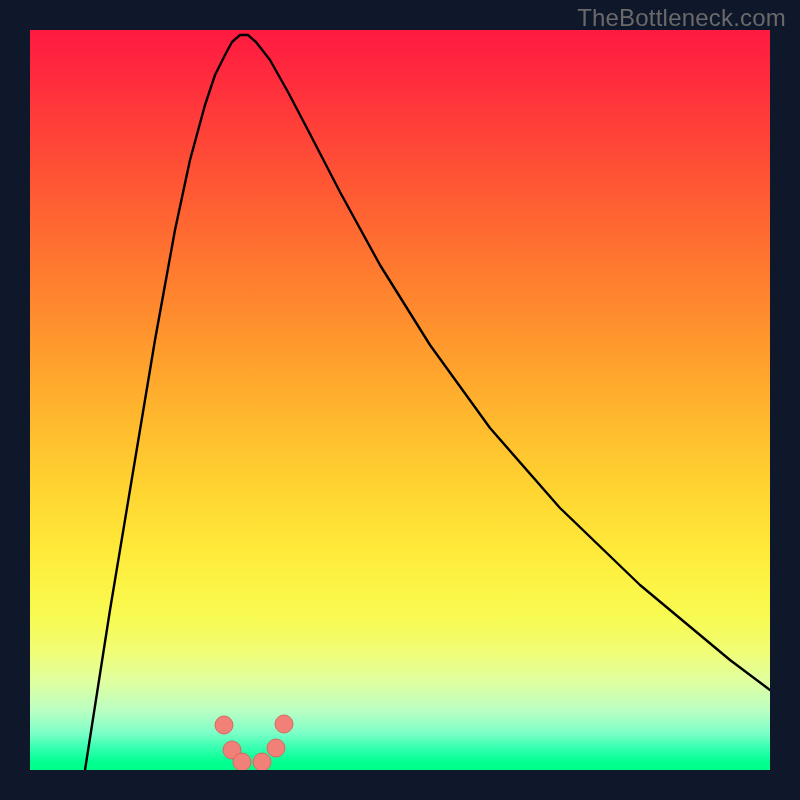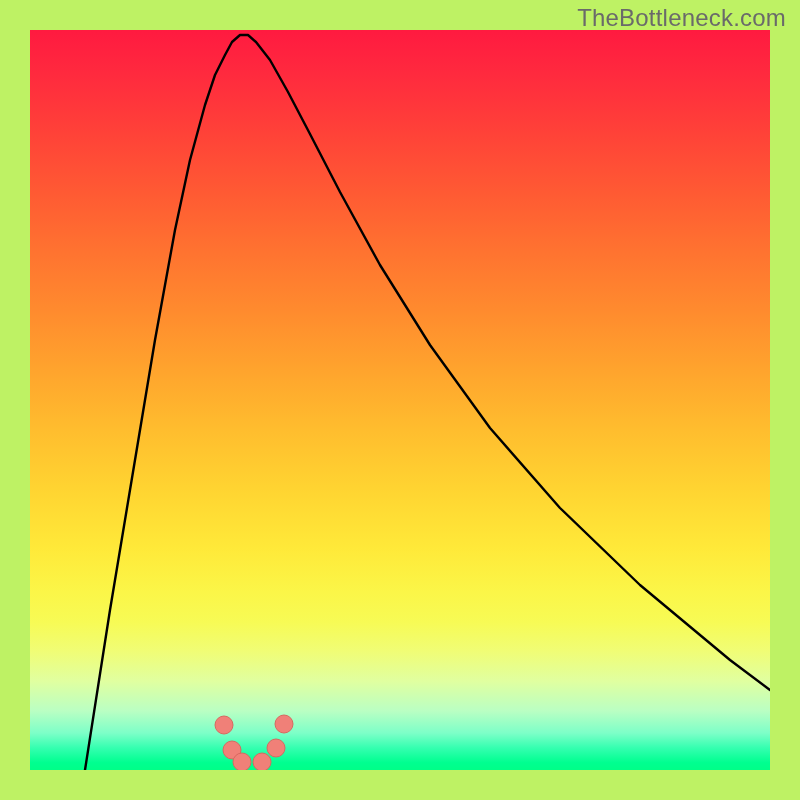--- a/index.html
+++ b/index.html
@@ -8,21 +8,21 @@
     width: 800px;
     height: 800px;
     background: #000;
     overflow: hidden;
     font-family: Arial, Helvetica, sans-serif;
   }
   .stage {
     position: relative;
     width: 800px;
     height: 800px;
-    background: #bef264;
+    background: #0f172a;
   }
   .plot-area {
     position: absolute;
     left: 30px;
     top: 30px;
     width: 740px;
     height: 740px;
     overflow: hidden;
   }
   .gradient {

